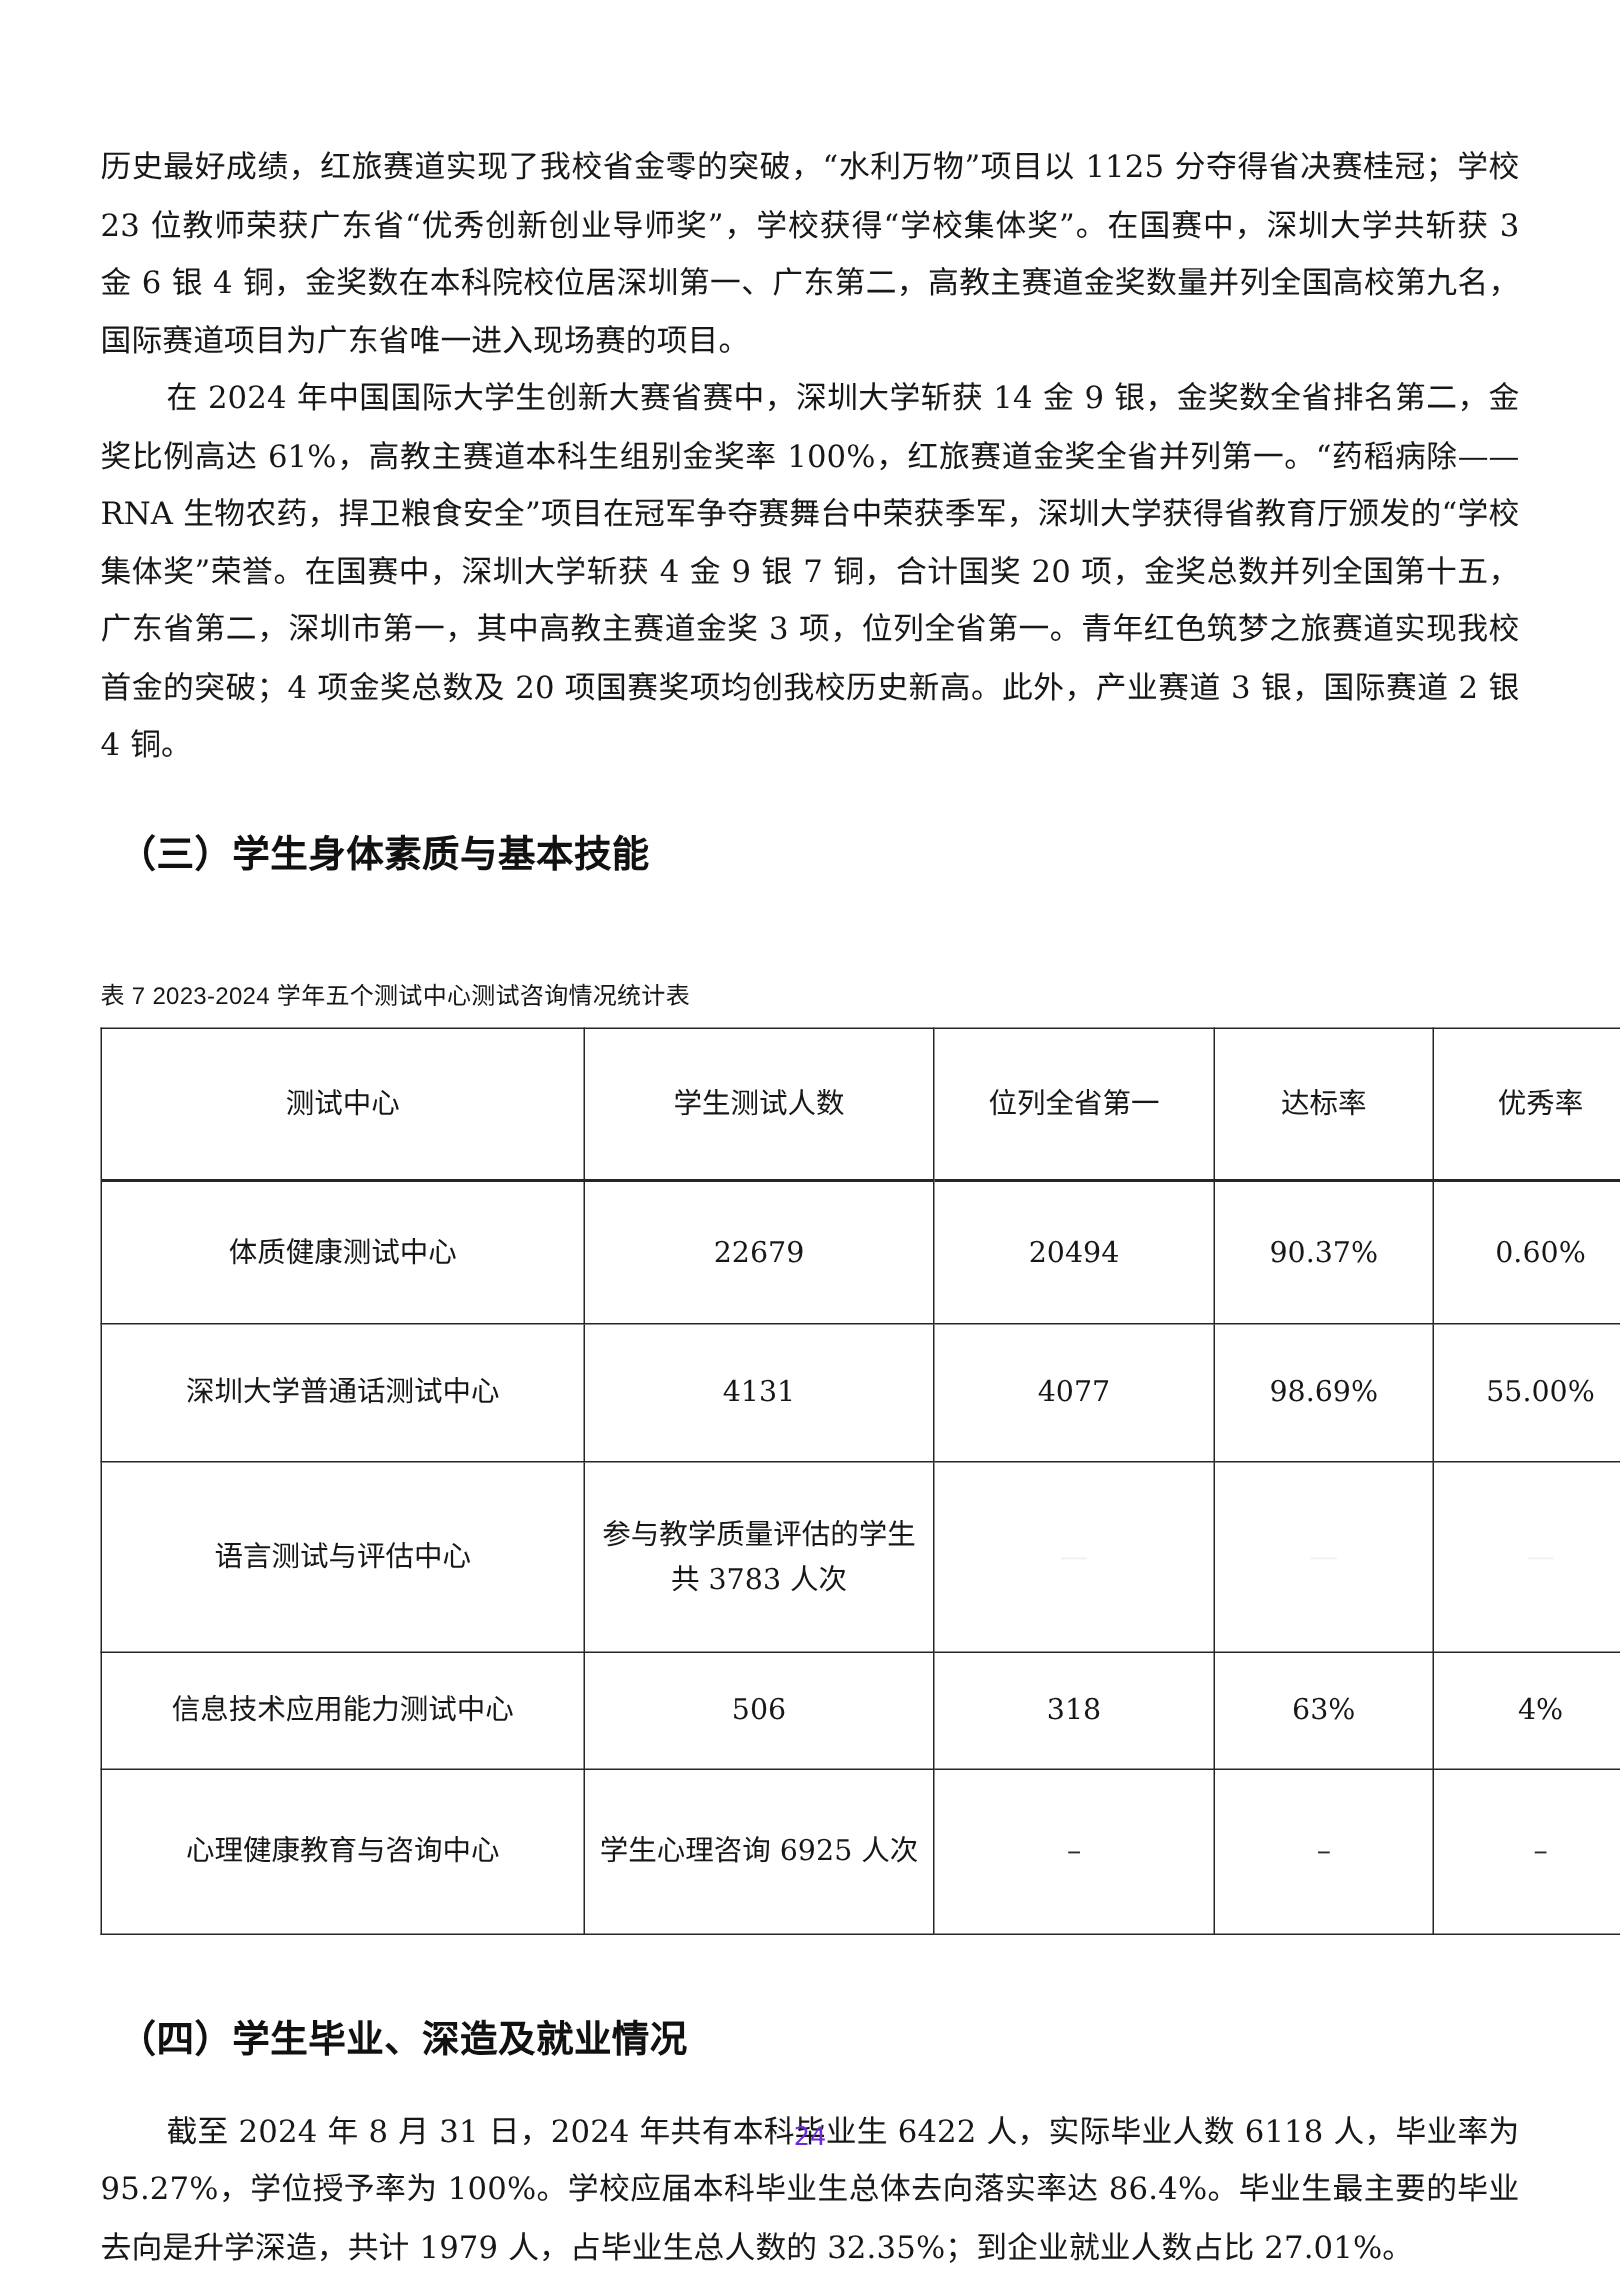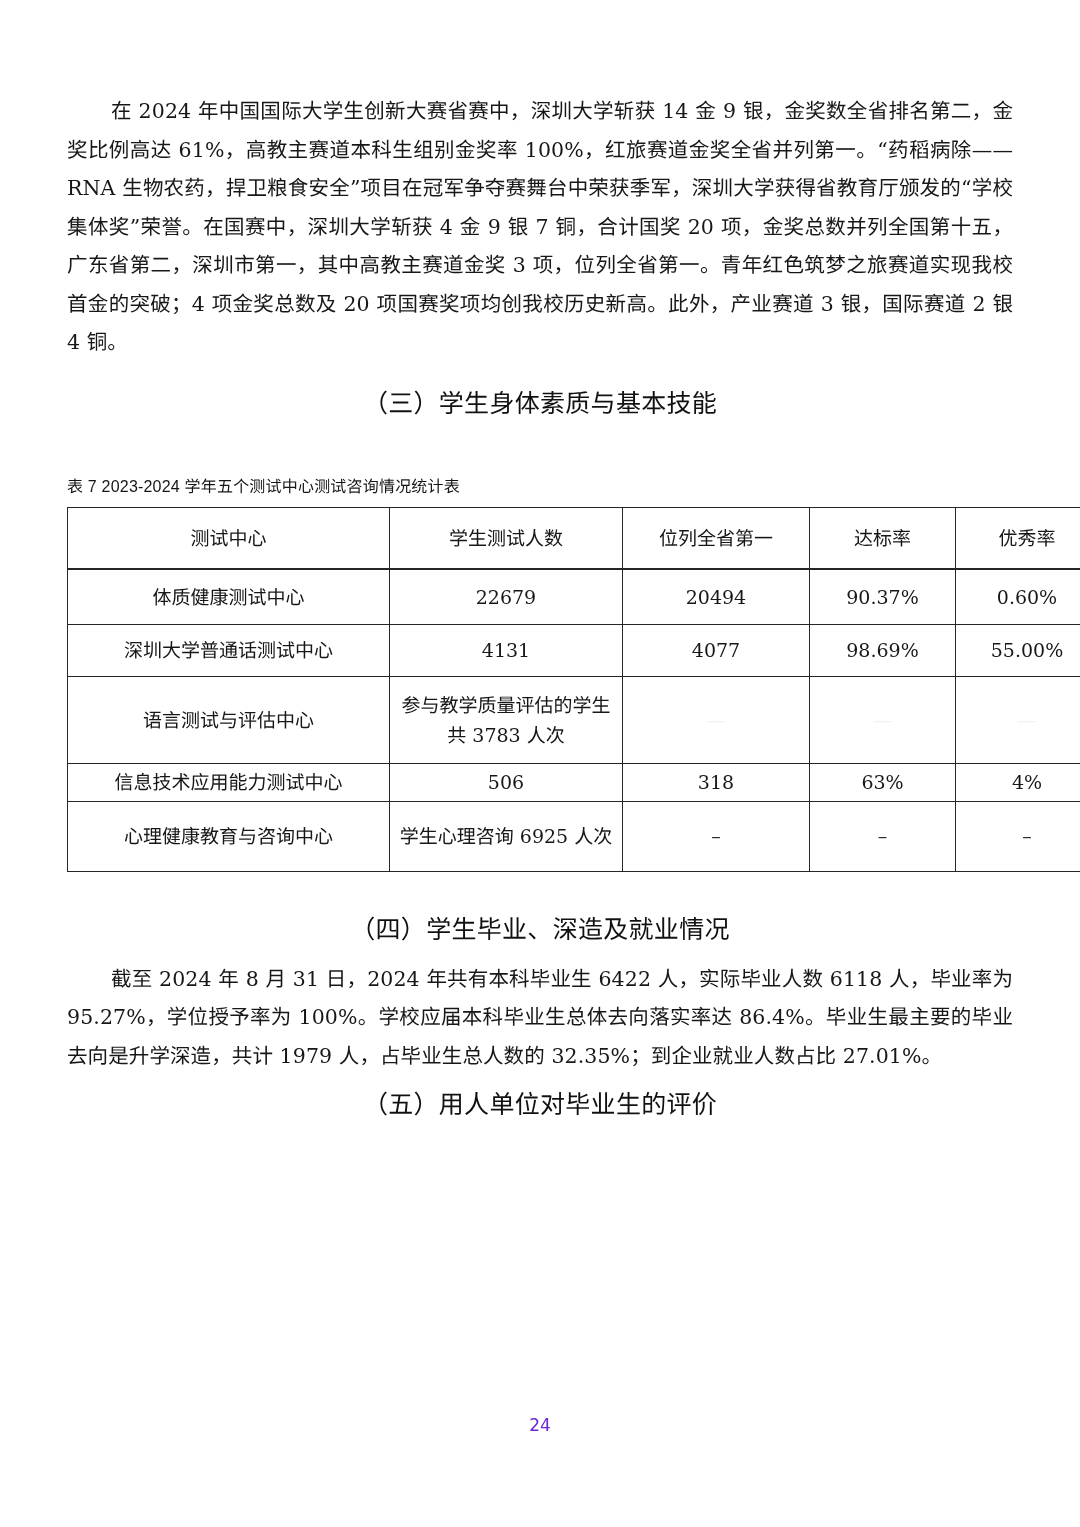--- a/index.html
+++ b/index.html
@@ -45,28 +45,27 @@
     letter-spacing: 0.1px;
     color: #171717;
     word-break: break-all;
   }
   p.body-para.indent {
     text-indent: 44px;
   }
 
   
   h2.section-heading {
-    margin: 0;
+    margin: 12px;
     font-family: "DejaVu Sans", "Liberation Sans", sans-serif;
     font-size: 25px;
-    font-weight: 400;
+    font-weight: 700;
     line-height: 40px;
     color: #111111;
     letter-spacing: 0.3px;
-    text-align: center;
   }
 
   .gap-sm { height: 10px; }
   .gap-md { height: 22px; }
   .gap-lg { height: 38px; }
 
   
   .table-block {
     margin-top: 40px;
   }
@@ -84,21 +83,21 @@
     table-layout: fixed;
     font-family: "DejaVu Serif", "Liberation Serif", serif;
     font-size: 19px;
     color: #171717;
   }
   table.stat-table td,
   table.stat-table th {
     border: 1px solid #262626;
     text-align: center;
     vertical-align: middle;
-    padding: 2px 8px;
+    padding: 22px 8px;
     font-weight: normal;
     line-height: 30px;
   }
   table.stat-table thead td {
     border-bottom-width: 2px;
   }
   table.stat-table tr.row-hdr td { height: 56px; }
   table.stat-table tr.r1 td { height: 50px; }
   table.stat-table tr.r2 td { height: 47px; }
   table.stat-table tr.r3 td { height: 82px; }
@@ -136,20 +135,21 @@
     font-size: 17px;
     color: #6d28d9;
   }
 </style>
 </head>
 <body>
 
 <div class="page">
   <div class="content">
 
+    <p class="body-para">历史最好成绩，红旅赛道实现了我校省金零的突破，“水利万物”项目以 1125 分夺得省决赛桂冠；学校 23 位教师荣获广东省“优秀创新创业导师奖”，学校获得“学校集体奖”。在国赛中，深圳大学共斩获 3 金 6 银 4 铜，金奖数在本科院校位居深圳第一、广东第二，高教主赛道金奖数量并列全国高校第九名，国际赛道项目为广东省唯一进入现场赛的项目。</p>
 
     <p class="body-para indent">在 2024 年中国国际大学生创新大赛省赛中，深圳大学斩获 14 金 9 银，金奖数全省排名第二，金奖比例高达 61%，高教主赛道本科生组别金奖率 100%，红旅赛道金奖全省并列第一。“药稻病除——RNA 生物农药，捍卫粮食安全”项目在冠军争夺赛舞台中荣获季军，深圳大学获得省教育厅颁发的“学校集体奖”荣誉。在国赛中，深圳大学斩获 4 金 9 银 7 铜，合计国奖 20 项，金奖总数并列全国第十五，广东省第二，深圳市第一，其中高教主赛道金奖 3 项，位列全省第一。青年红色筑梦之旅赛道实现我校首金的突破；4 项金奖总数及 20 项国赛奖项均创我校历史新高。此外，产业赛道 3 银，国际赛道 2 银 4 铜。</p>
 
     <div class="gap-md"></div>
 
     <h2 class="section-heading">（三）学生身体素质与基本技能</h2>
 
     <div class="gap-sm"></div>
 
 

